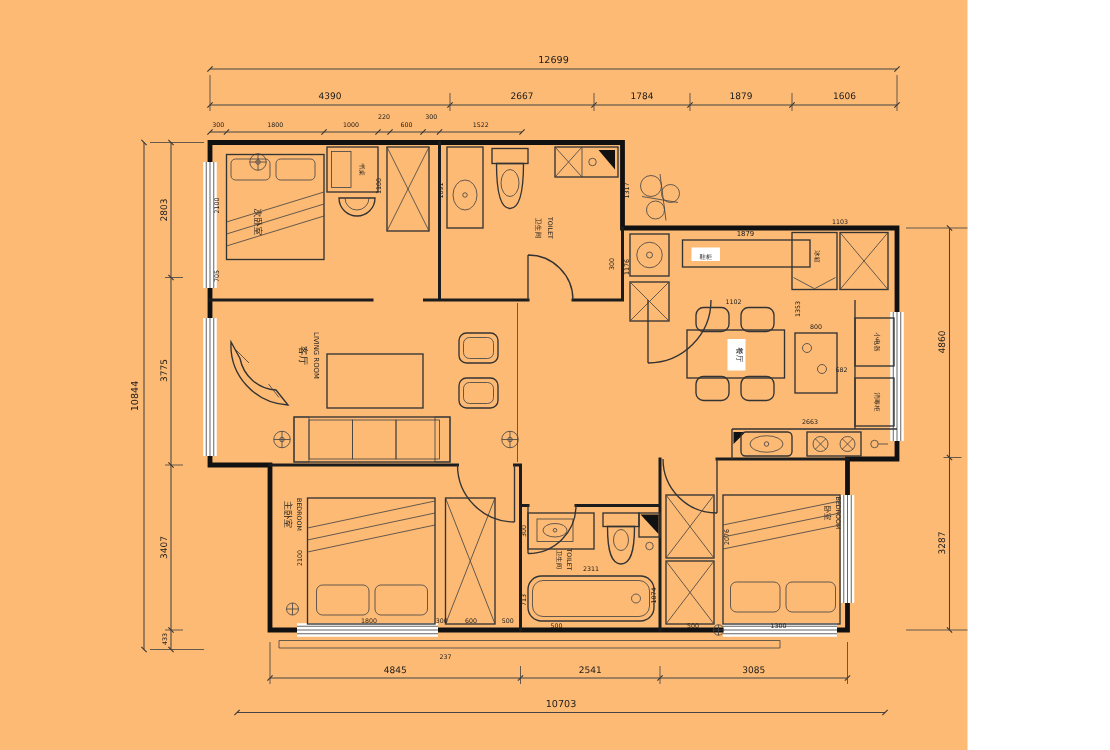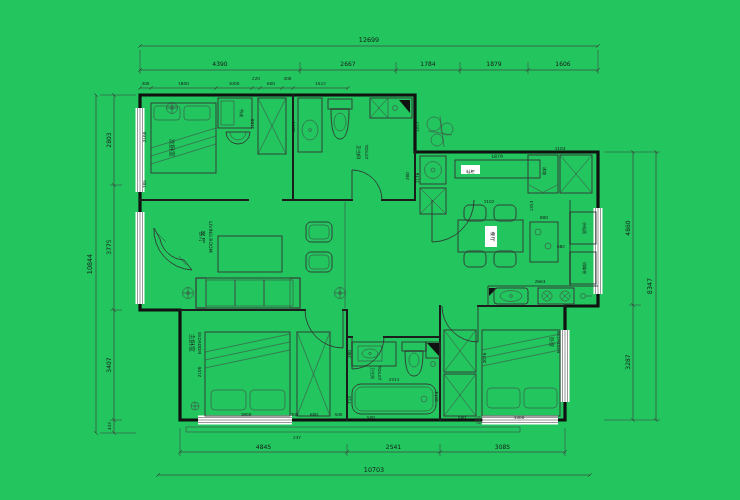--- a/index.html
+++ b/index.html
@@ -1,16 +1,16 @@
 <!DOCTYPE html>
 <html><head>
 <meta charset="utf-8">
 <style>
   html,body{margin:0;padding:0;background:#ffffff;}
-  .frame{width:740px;height:500px;position:relative;background:#22c55e;overflow:hidden;}
+  .frame{width:645px;height:500px;position:relative;background:#fdba74;overflow:hidden;}
   svg{display:block;}
   svg text{font-family:"DejaVu Sans",sans-serif;fill:#1a1a1a;}
   .wx{stroke:#111;stroke-width:3.2;fill:none;stroke-linecap:square;}
   .wi{stroke:#1c1c1c;stroke-width:2;fill:none;stroke-linecap:square;}
   .f{stroke:#333;stroke-width:0.9;fill:none;}
   .f2{stroke:#444;stroke-width:0.55;fill:none;}
   .d{stroke:#444;stroke-width:0.7;fill:none;}
   .blk{fill:#111;stroke:none;}
   .wh{fill:#fff;stroke:none;}.t65{font-size:6.4px;}.t6{font-size:6px;}.t5{font-size:5px;}
   .t46{font-size:4.6px;}.t42{font-size:4.2px;}

